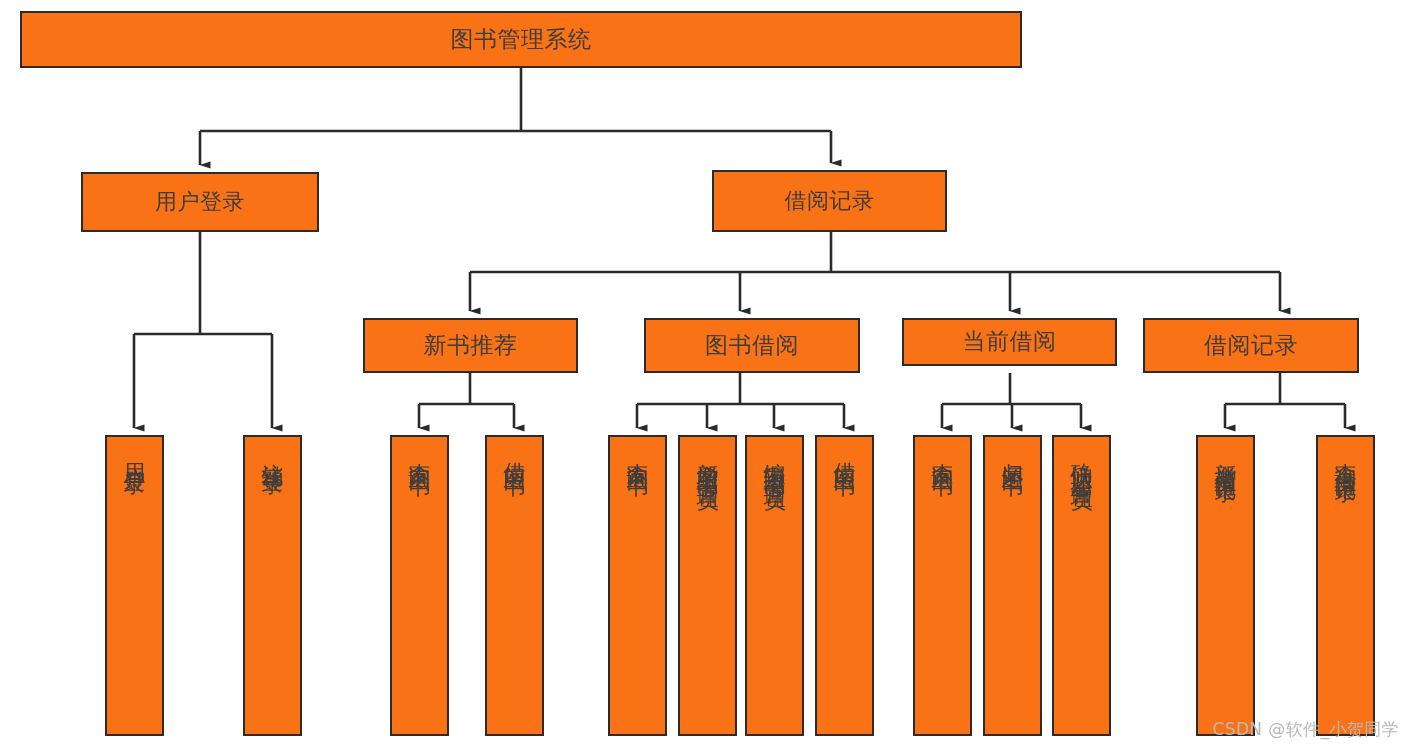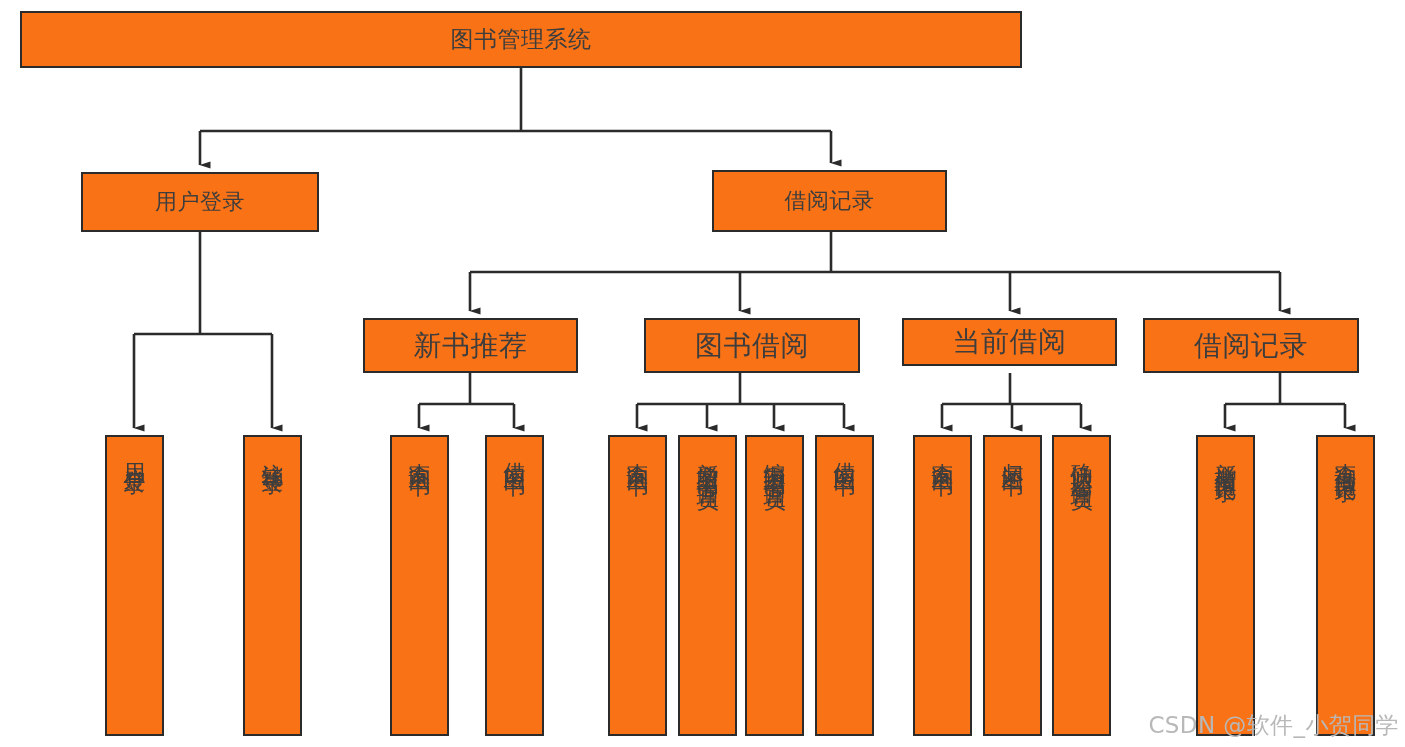--- a/index.html
+++ b/index.html
@@ -36,42 +36,42 @@
     z-index: 3;
   }
   .node .label {
     color: #3d3d3d;
     line-height: 1.18;
     letter-spacing: 0.5px;
     white-space: nowrap;
   }
   .node-root .label { font-size: 23px; }
   .node-l1 .label   { font-size: 22px; }
-  .node-l2 .label   { font-size: 28px; }
+  .node-l2 .label   { font-size: 23px; }
 
   .node-leaf {
     border-width: 2.5px;
     align-items: flex-start;
     justify-content: center;
     padding-top: 8px;
   }
   .node-leaf .label {
     writing-mode: vertical-rl;
     text-orientation: upright;
     font-size: 22px;
     letter-spacing: 4px;
     line-height: 1;
     color: #3d3d3d;
     white-space: nowrap;
   }
   .watermark {
     position: absolute;
     right: 6px;
     bottom: 6px;
-    font-size: 23px;
+    font-size: 17px;
     color: #b8b8b8;
     letter-spacing: 0.4px;
     z-index: 6;
     white-space: nowrap;
   }
 </style>
 </head>
 <body>
 
 <div id="canvas">

